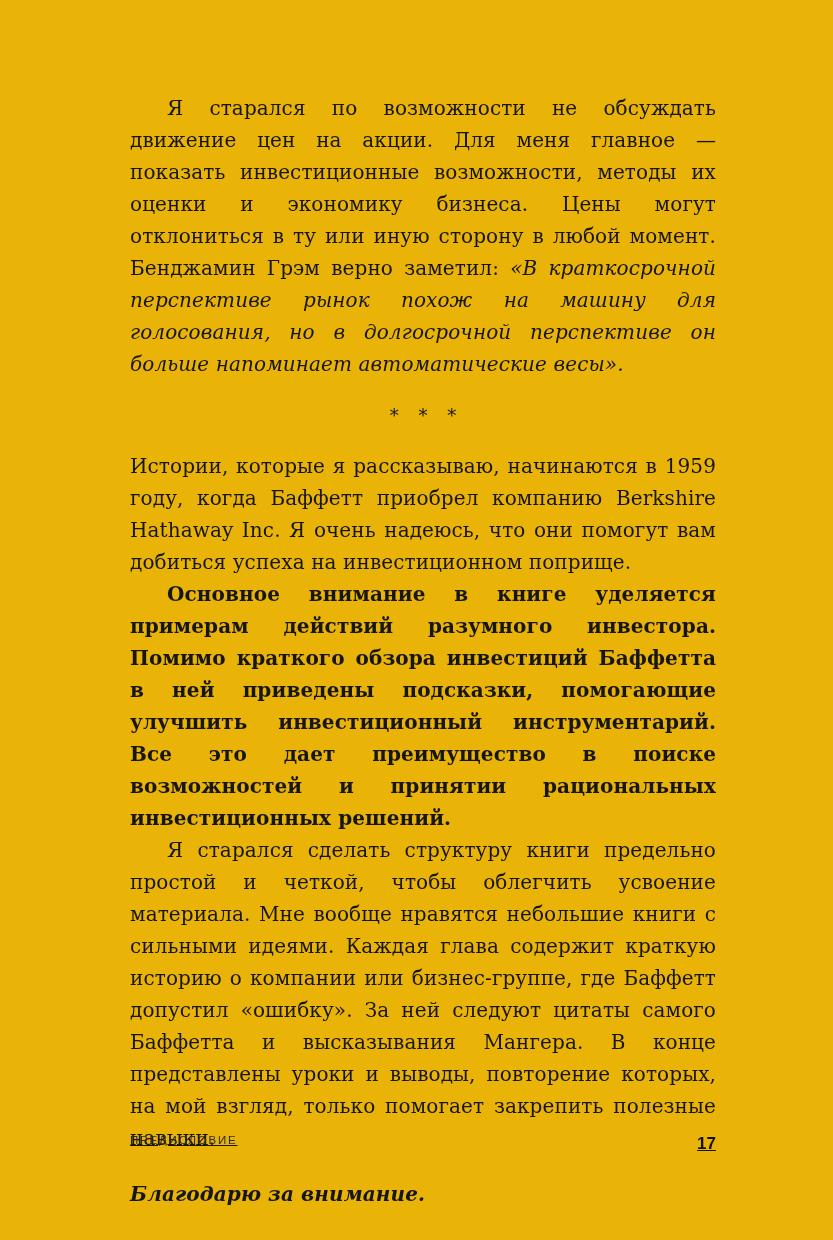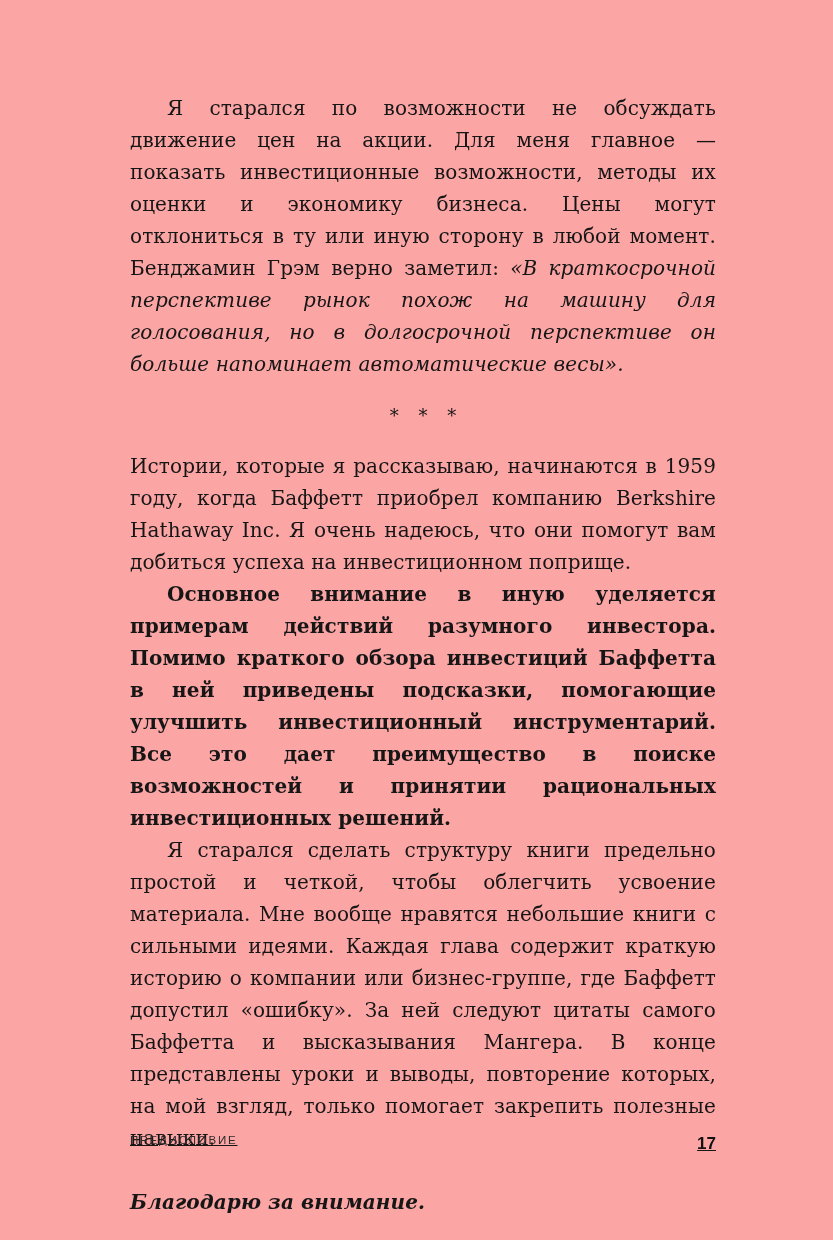--- a/index.html
+++ b/index.html
@@ -4,21 +4,21 @@
 <style>
   html, body {
     margin: 0;
     padding: 0;
     background: #ffffff;
   }
   .page {
     position: relative;
     width: 833px;
     height: 1240px;
-    background: #fca5a5;
+    background: #eab308;
     color: #161616;
     font-family: "DejaVu Serif", "Liberation Serif", serif;
     overflow: hidden;
   }
   .content {
     position: absolute;
     left: 130px;
     top: 92px;
     width: 586px;
   }
@@ -36,21 +36,21 @@
   .separator {
     margin: 20px 0 18px 0;
     text-align: center;
     font-size: 18px;
     line-height: 32px;
     letter-spacing: 7px;
     text-indent: 7px; 
     color: #161616;
   }
   .thanks {
-    margin-top: 32px;
+    margin-top: 24px;
     text-align: left;
   }
   .disclaimer {
     margin-top: 22px;
   }
   .footer {
     position: absolute;
     left: 130px;
     right: 117px;
     top: 1134px;
@@ -79,21 +79,21 @@
 <div class="page">
 
   <main class="content">
 
     <p class="para indent"><span>Я старался по возможности не обсуждать движение цен на акции. Для меня главное — показать инвестиционные возможности, методы их оценки и экономику бизнеса. Цены могут отклониться в ту или иную сторону в любой момент. Бенджамин Грэм верно заметил: </span><span class="italic">«В краткосрочной перспективе рынок похож на машину для голосования, но в долгосрочной перспективе он больше напоминает автоматические весы».</span></p>
 
     <div class="separator">* * *</div>
 
     <p class="para">Истории, которые я рассказываю, начинаются в 1959 году, когда Баффетт приобрел компанию Berkshire Hathaway Inc. Я очень надеюсь, что они помогут вам добиться успеха на инвестиционном поприще.</p>
 
-    <p class="para indent bold">Основное внимание в иную уделяется примерам действий разумного инвестора. Помимо краткого обзора инвестиций Баффетта в ней приведены подсказки, помогающие улучшить инвестиционный инструментарий. Все это дает преимущество в поиске возможностей и принятии рациональных инвестиционных решений.</p>
+    <p class="para indent bold">Основное внимание в книге уделяется примерам действий разумного инвестора. Помимо краткого обзора инвестиций Баффетта в ней приведены подсказки, помогающие улучшить инвестиционный инструментарий. Все это дает преимущество в поиске возможностей и принятии рациональных инвестиционных решений.</p>
 
     <p class="para indent">Я старался сделать структуру книги предельно простой и четкой, чтобы облегчить усвоение материала. Мне вообще нравятся небольшие книги с сильными идеями. Каждая глава содержит краткую историю о компании или бизнес-группе, где Баффетт допустил «ошибку». За ней следуют цитаты самого Баффетта и высказывания Мангера. В конце представлены уроки и выводы, повторение которых, на мой взгляд, только помогает закрепить полезные навыки.</p>
 
     <p class="para thanks bold-italic">Благодарю за внимание.</p>
 
     <p class="para disclaimer"><span>Оговорка: </span><span class="italic">я не являюсь держателем акций Berkshire Hathaway Inc.</span></p>
 
   </main>
 
   <footer class="footer">

